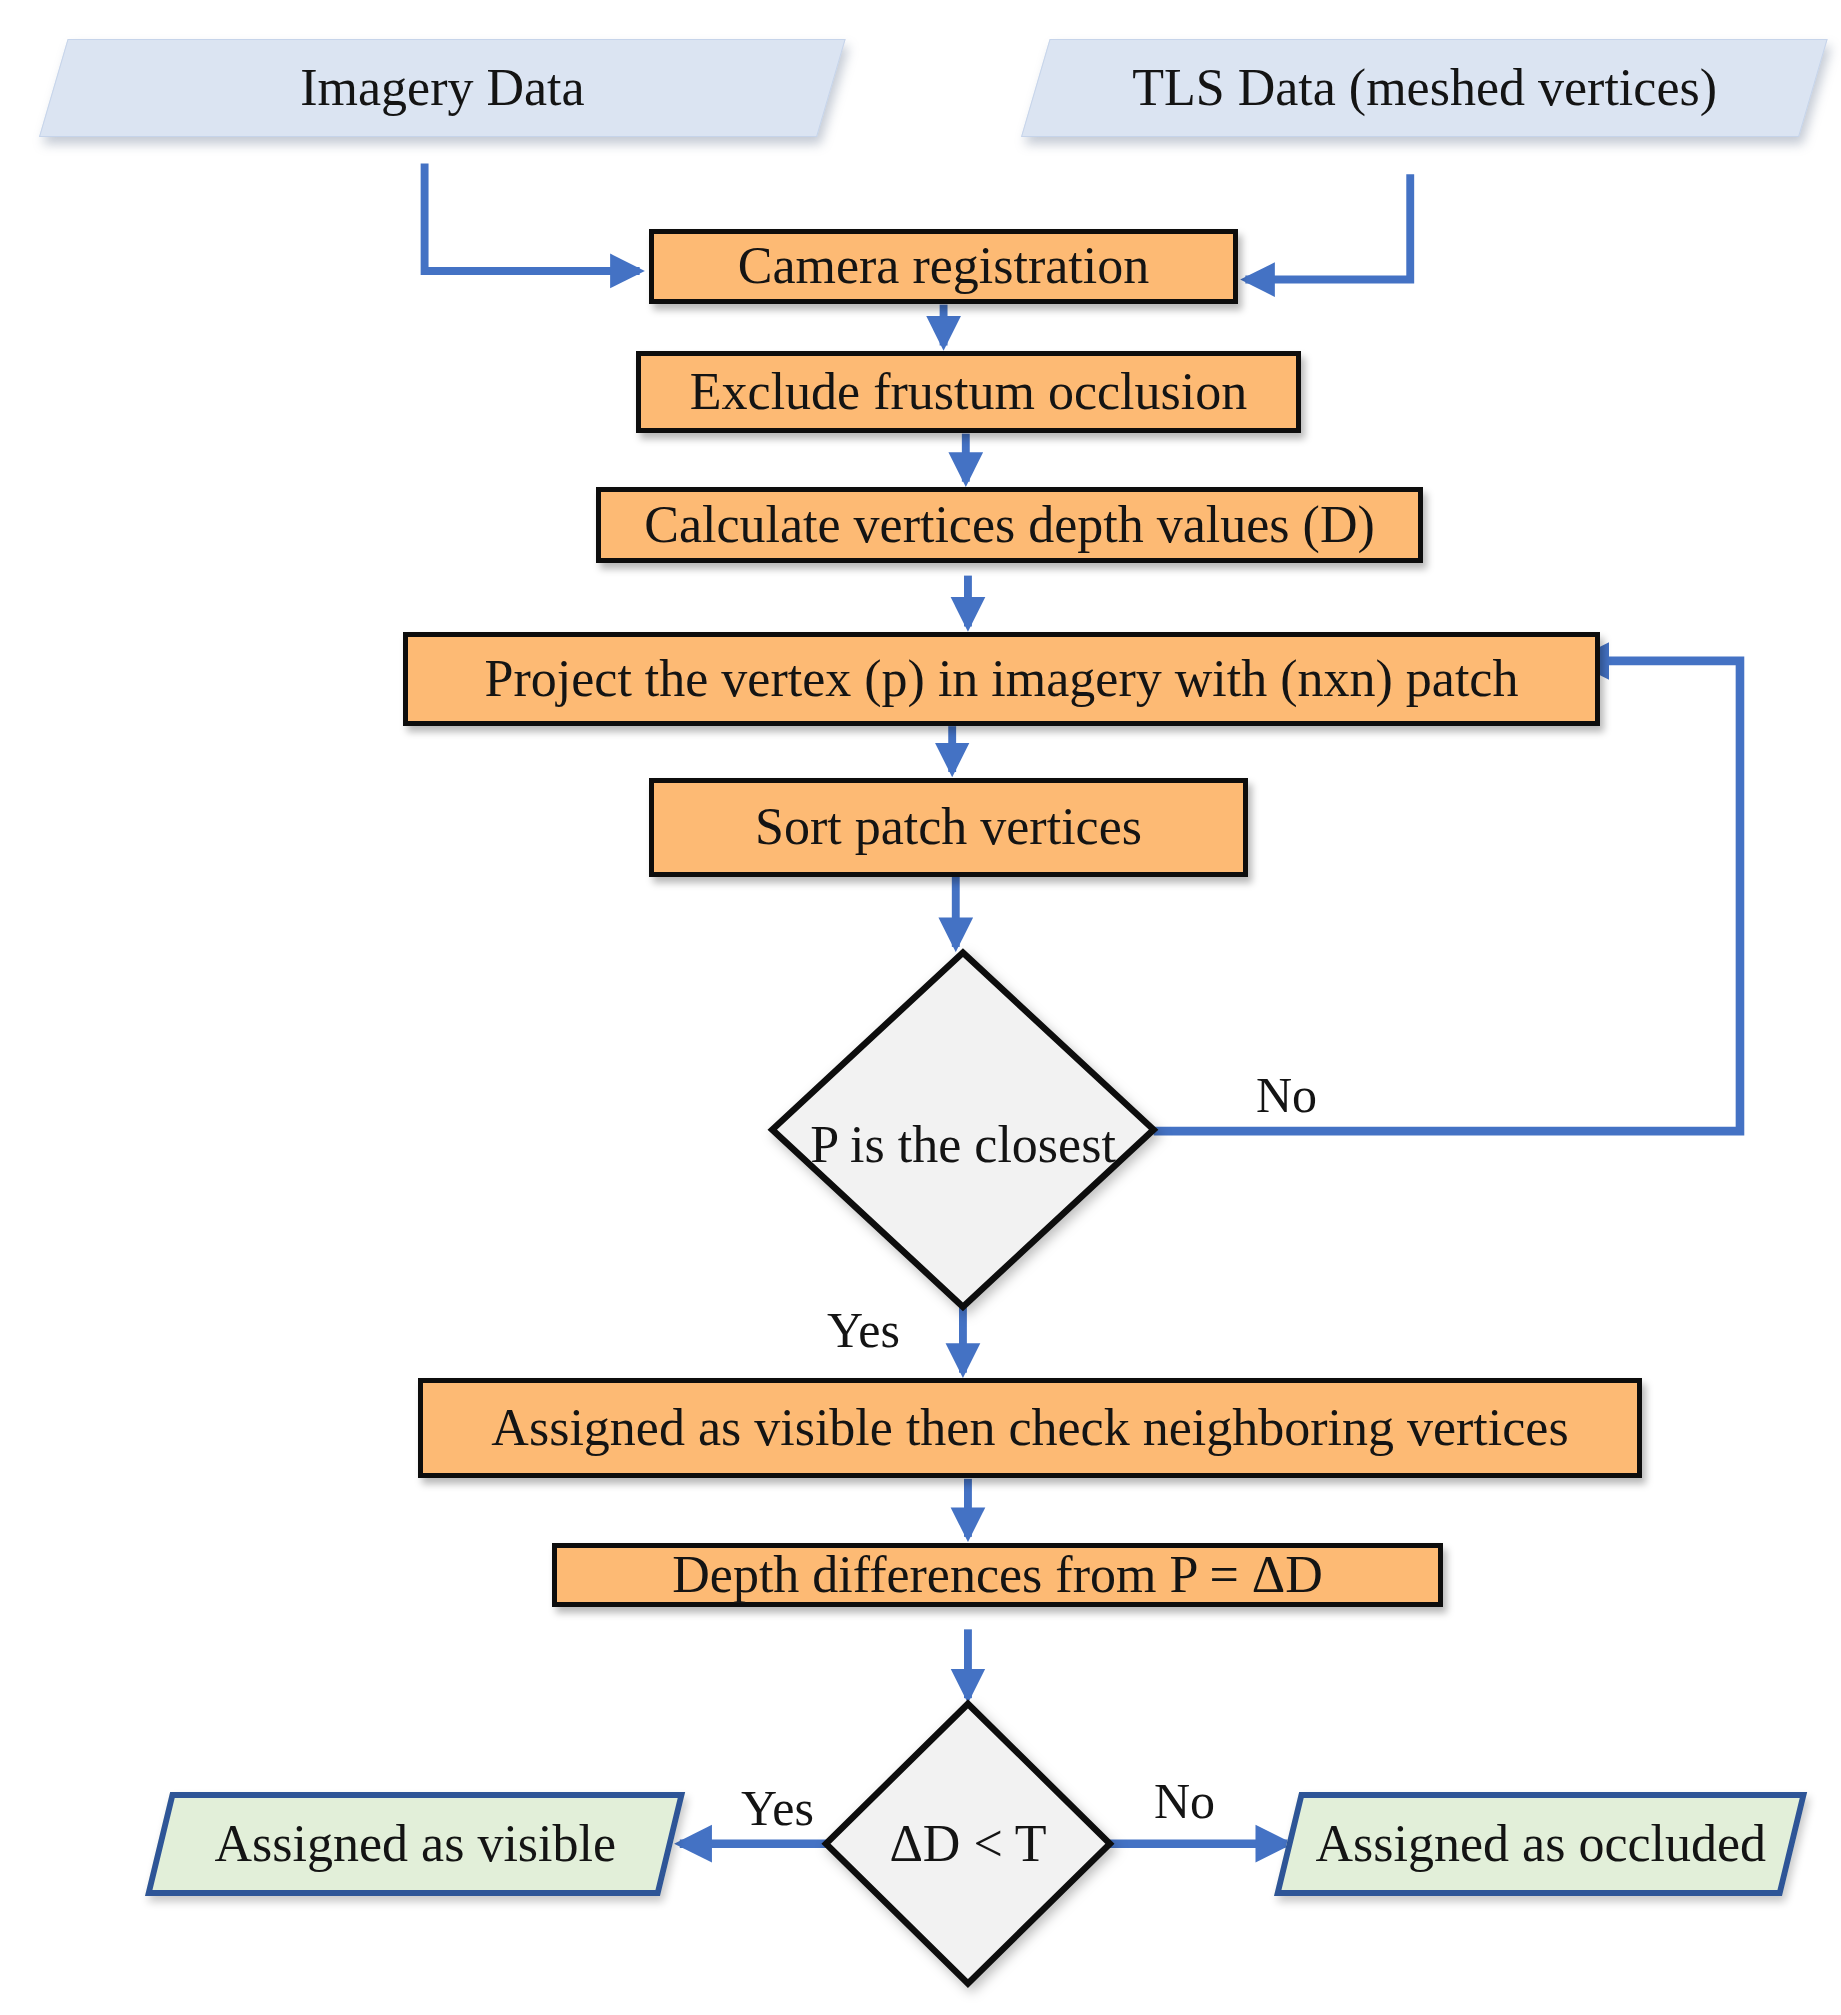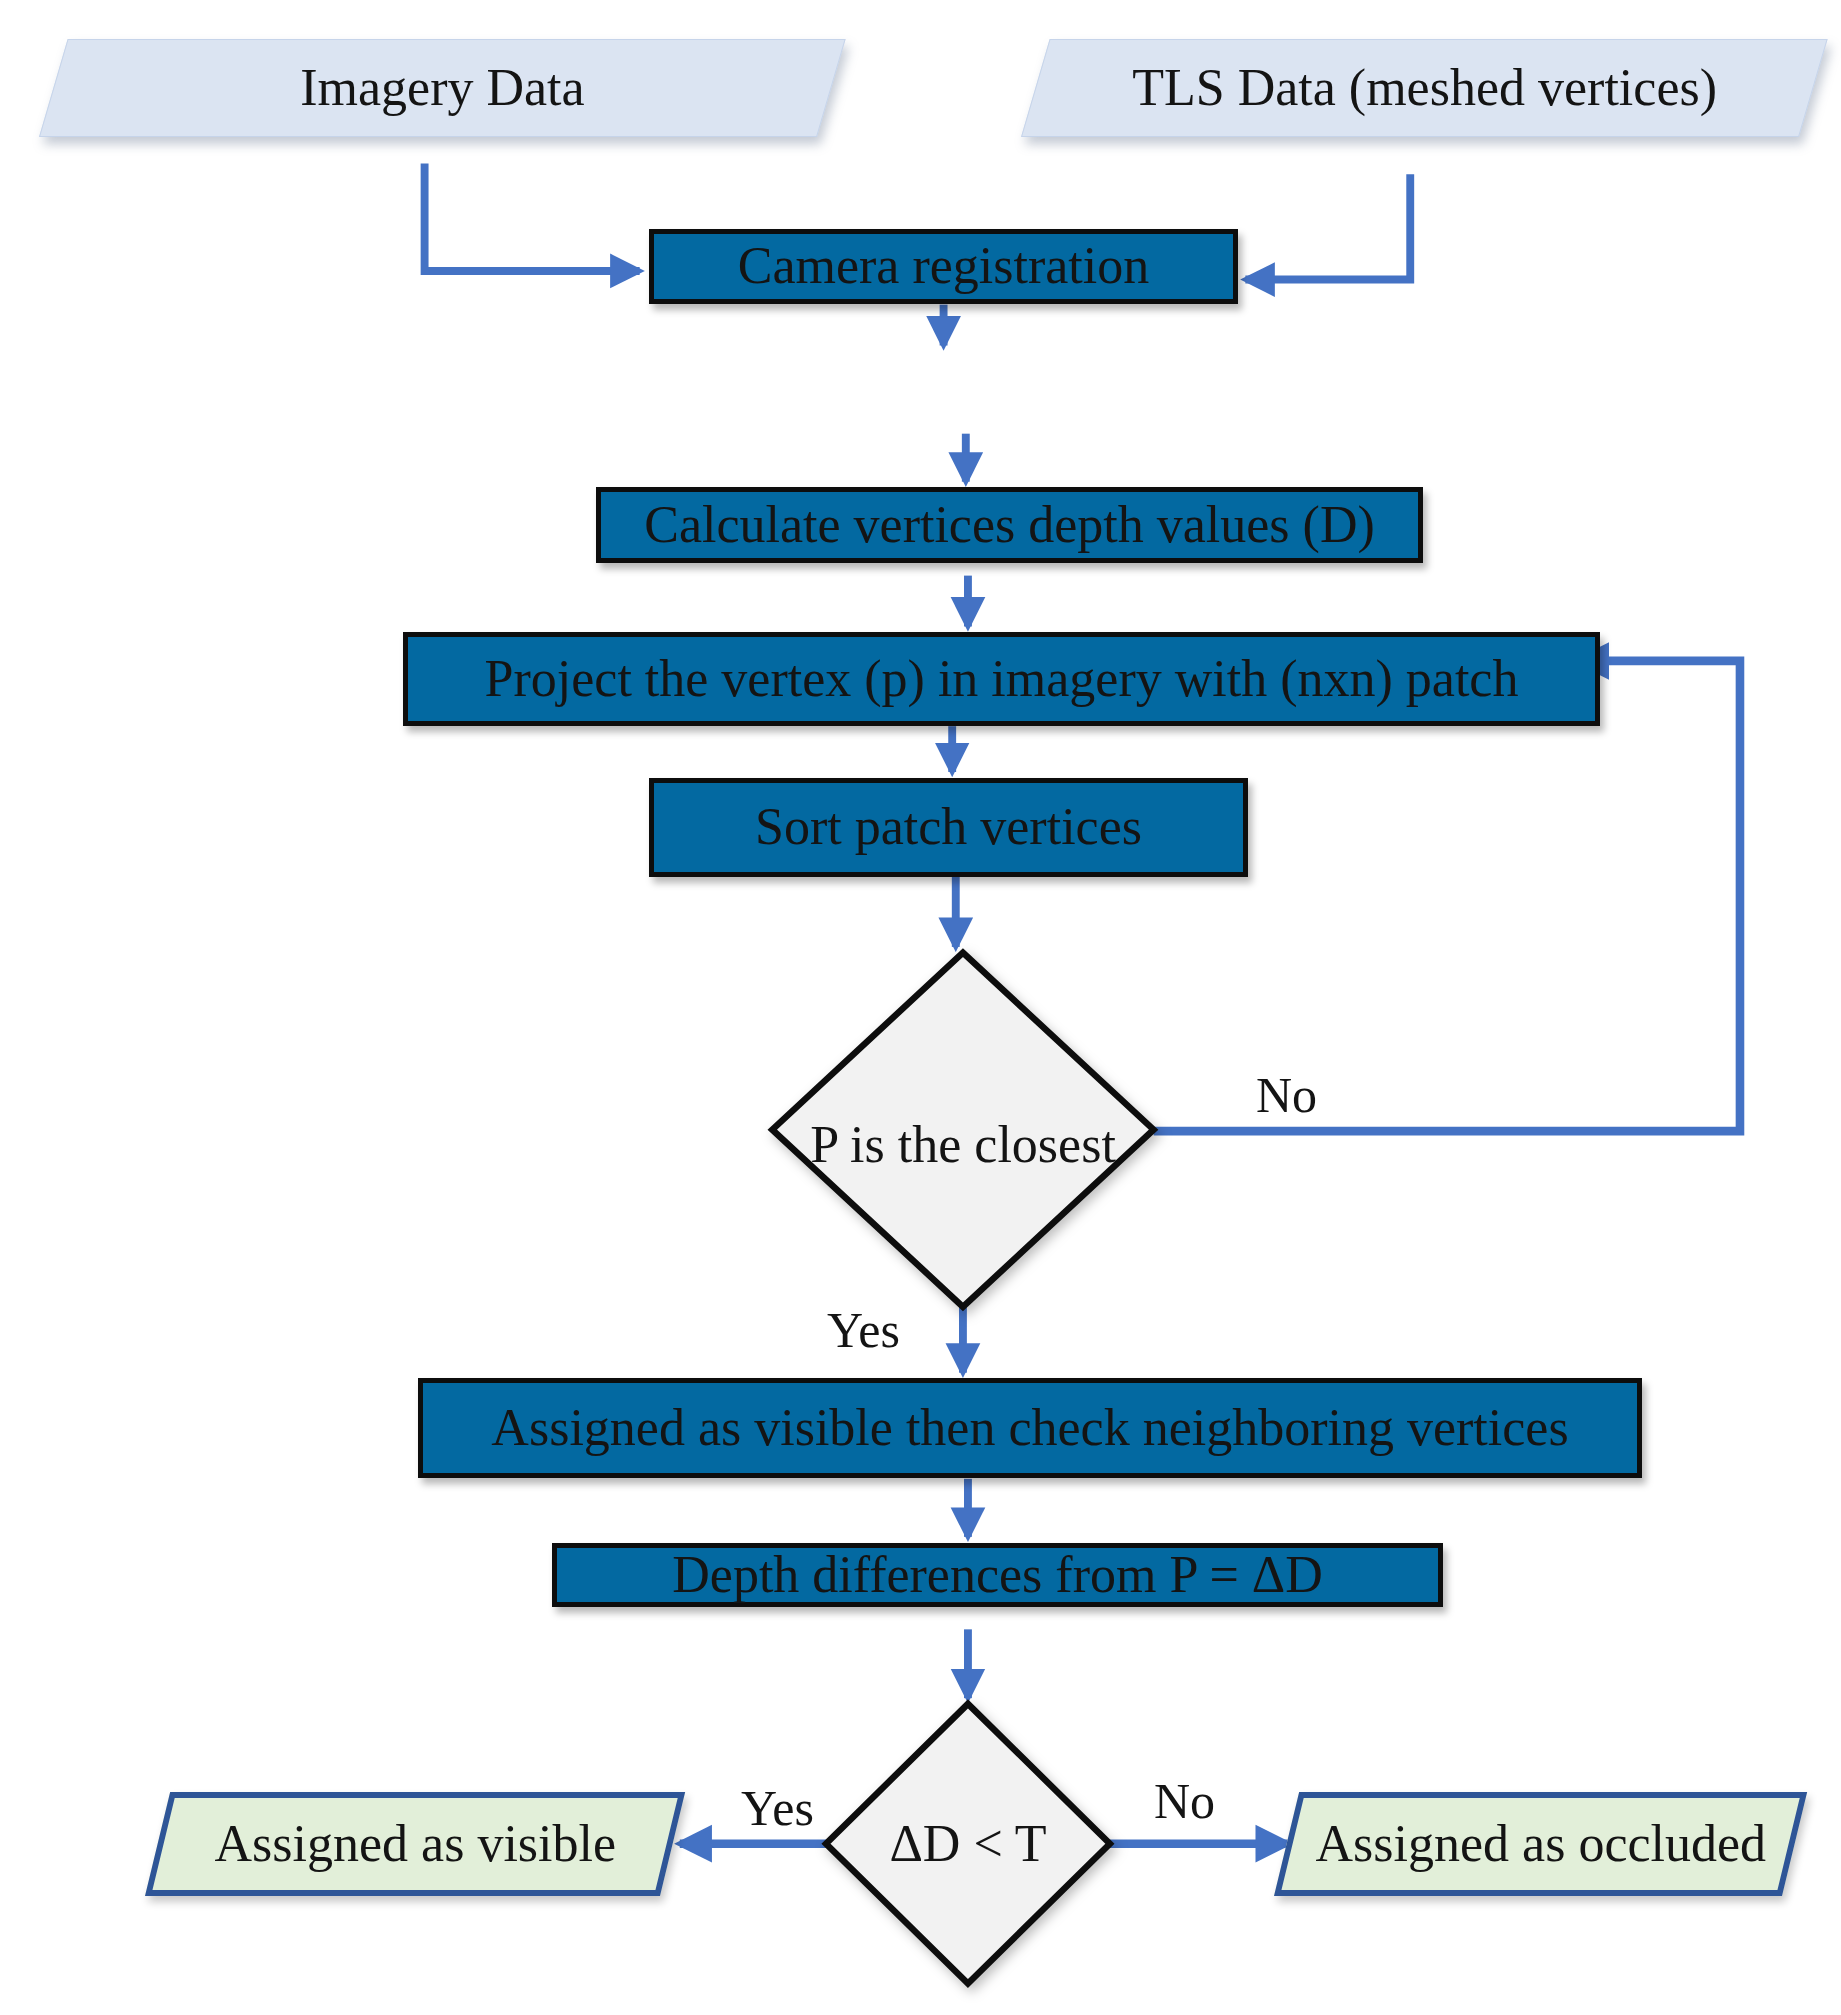--- a/index.html
+++ b/index.html
@@ -23,21 +23,21 @@
     display:flex;
     align-items:center;
     justify-content:center;
     text-align:center;
     font-size:52px;
     line-height:1.05;
     white-space:nowrap;
     z-index:2;
   }
   .process{
-    background:#0369a1;
+    background:#fdba74;
     border:5.7px solid #0d0d0d;
     box-shadow:4.3px 5.7px 7.2px rgba(0,0,0,0.28);
   }
   .data-par{
     background:#dbe4f2;
     border:1.4px solid #c6d4ea;
     transform:skewX(-16.3deg);
     transform-origin:left bottom;
     box-shadow:5.7px 7.2px 10px rgba(110,125,150,0.40);
   }
@@ -109,20 +109,23 @@
   <div class="node data-par" style="left:39px;top:39px;width:778px;height:98px;">
     <span class="unskew16">Imagery Data</span>
   </div>
   <div class="node data-par" style="left:1021px;top:39px;width:778px;height:98px;">
     <span class="unskew16">TLS Data (meshed vertices)</span>
   </div>
 
   <div class="node process" style="left:649px;top:229px;width:589px;height:75px;">
     <span>Camera registration</span>
   </div>
+  <div class="node process" style="left:636px;top:351px;width:665px;height:82px;">
+    <span>Exclude frustum occlusion</span>
+  </div>
   <div class="node process" style="left:596px;top:487px;width:827px;height:76px;">
     <span>Calculate vertices depth values (D)</span>
   </div>
   <div class="node process" style="left:373px;top:632px;width:1197px;height:94px;margin-left:30px;">
     <span>Project the vertex (p) in imagery with (nxn) patch</span>
   </div>
   <div class="node process" style="left:418px;top:1378px;width:1224px;height:100px;">
     <span>Assigned as visible then check neighboring vertices</span>
   </div>
   <div class="node process" style="left:649px;top:778px;width:599px;height:99px;">

